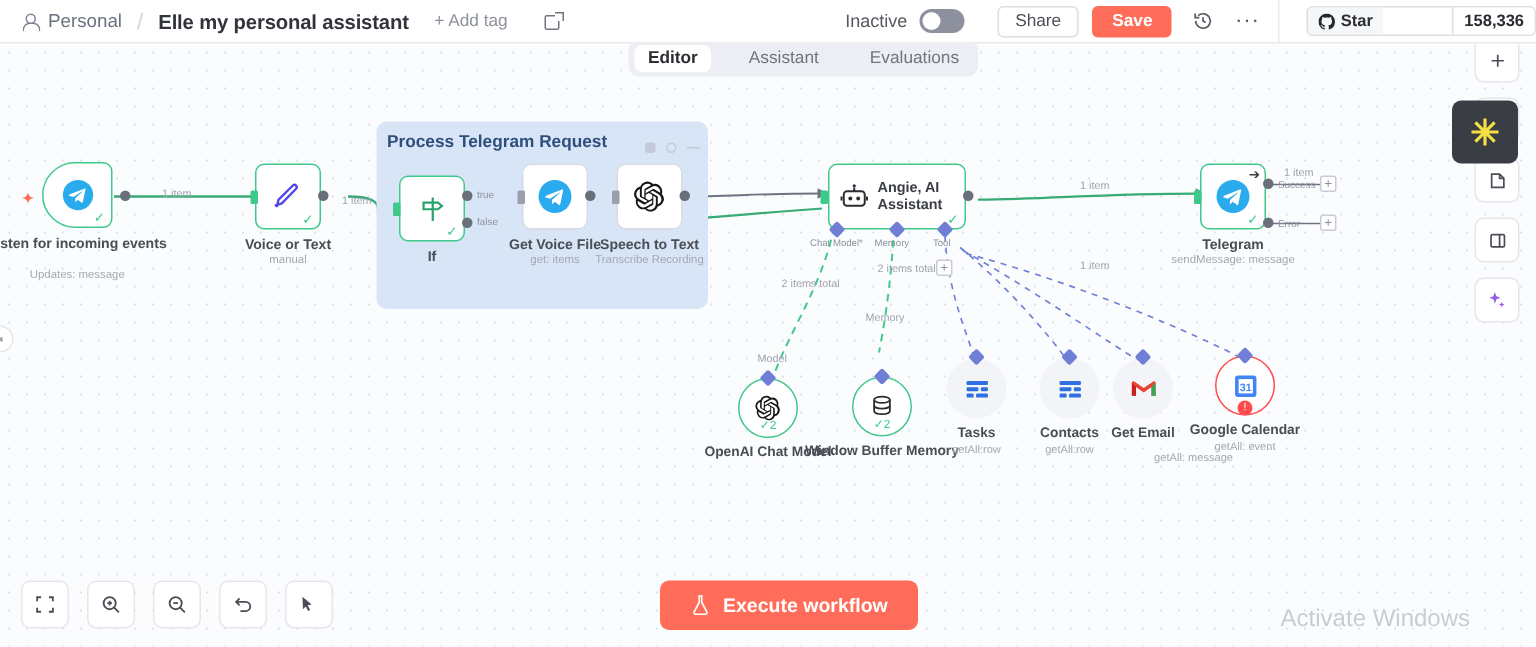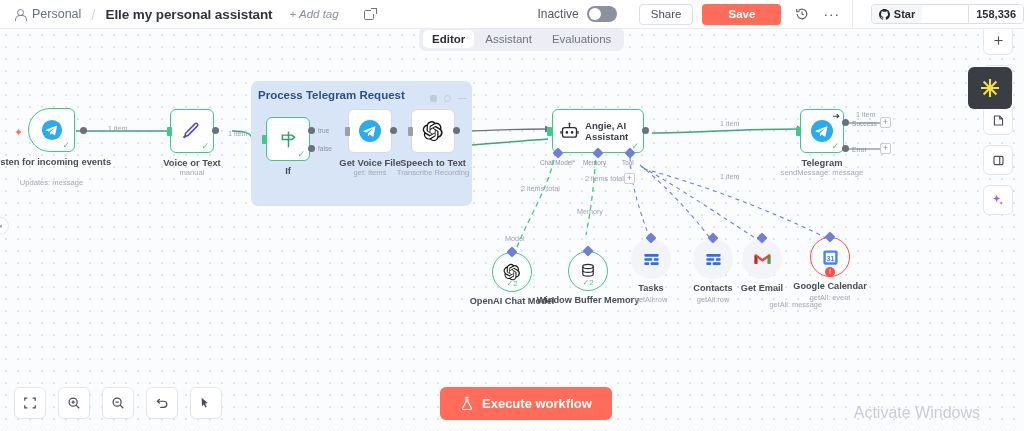--- a/index.html
+++ b/index.html
@@ -17,50 +17,50 @@
     background: #ffffff; border-bottom: 1px solid #e9eaee;
     display: flex; align-items: center; z-index: 40;
   }
   .hdr-left { display: flex; align-items: center; padding-left: 14px; gap: 7px; }
   .person-ico { width: 11px; height: 11px; position: relative; display:inline-block; }
   .person-ico::before { content:""; position:absolute; left:3px; top:0; width:5px; height:5px; border:1.1px solid #7d8392; border-radius:50%; }
   .person-ico::after { content:""; position:absolute; left:0.5px; top:6px; width:10px; height:5px; border:1.1px solid #7d8392; border-bottom:none; border-radius:5px 5px 0 0; }
   .crumb-personal { font-size: 12.5px; color: #6b707d; }
   .crumb-sep { color: #d2d5dc; font-size: 15px; margin: 0 3px; font-weight: 300; }
   .wf-title { font-size: 13.5px; color: #32343c; font-weight: 700; letter-spacing: -0.1px; }
-  .add-tag { font-size: 11.5px; color: #8d919d; margin-left: 10px; font-style: italic; }
+  .add-tag { font-size: 11.5px; color: #8d919d; margin-left: 10px; }
   .ext-ico { margin-left: 18px; width: 13px; height: 13px; position: relative; }
   .ext-ico .bx { position:absolute; left:0; top:2px; width:10px; height:10px; border:1.2px solid #6f7480; border-radius:1.5px; }
   .ext-ico .ar { position:absolute; right:0px; top:0px; width:6px; height:6px; border-top:1.2px solid #6f7480; border-right:1.2px solid #6f7480; background:#fff; }
 
   .hdr-right { margin-left: auto; display: flex; align-items: center; height: 100%; }
   .inactive-lbl { font-size: 12px; color: #55585f; margin-right: 8px; }
   .toggle { width: 30px; height: 16px; border-radius: 9px; background: #8d919d; position: relative; }
   .toggle .knob { position: absolute; left: 2px; top: 2px; width: 12px; height: 12px; border-radius: 50%; background:#fff; }
   .btn-share {
     margin-left: 22px; height: 21px; padding: 0 11px; border: 1px solid #dcdee3;
     border-radius: 4px; background: #fff; font-size: 11.5px; color: #4b4e57;
     display: flex; align-items: center;
   }
   .btn-save {
-    margin-left: 9px; height: 21px; padding: 0 26px; border-radius: 4px;
+    margin-left: 9px; height: 21px; padding: 0 13px; border-radius: 4px;
     background: #ff6d5a; color: #fff; font-size: 11.5px; font-weight: 600;
     display: flex; align-items: center;
   }
   .ico-btn { margin-left: 13px; width: 16px; height: 16px; color:#5a5d66; display:flex; align-items:center; justify-content:center; font-size:13px; }
   .dots { margin-left: 13px; font-size: 15px; color:#5a5d66; letter-spacing:0.5px; line-height:8px; }
   .gh-wrap { margin-left: 18px; display: flex; height: 20px; border:1px solid #dcdee3; border-radius:4px; overflow:hidden; }
   .gh-star { display:flex; align-items:center; gap:4px; padding:0 7px; background:#f6f7f9; font-size:11px; color:#2b2d33; font-weight:600; }
   .gh-count { display:flex; align-items:center; padding:0 7px; background:#fff; font-size:11px; color:#2b2d33; border-left:1px solid #dcdee3; font-weight:600;margin-left:46px;}
   .hdr-divider { width:1px; height:29px; background:#e9eaee; margin-left:12px; }
 
   
   .tabs {
     position: absolute; top: 27px; left: 419px; z-index: 35;
-    display: flex; align-items: center; gap: 2px;
+    display: flex; align-items: center; gap: 16px;
     background: #eceef3; border-radius: 7px; padding: 3px 4px;
   }
   .tab { font-size: 11.5px; color: #70747f; padding: 3px 9px; border-radius: 5px; }
   .tab.active { background: #fff; color: #2b2d33; font-weight: 600; }
 
   
   .canvas {
     position: absolute; top: 29px; left: 0; width: 1024px; height: 402px;
     background-color: #fbfcfd;
     background-image: radial-gradient(#dfe2e9 0.9px, transparent 0.9px);

